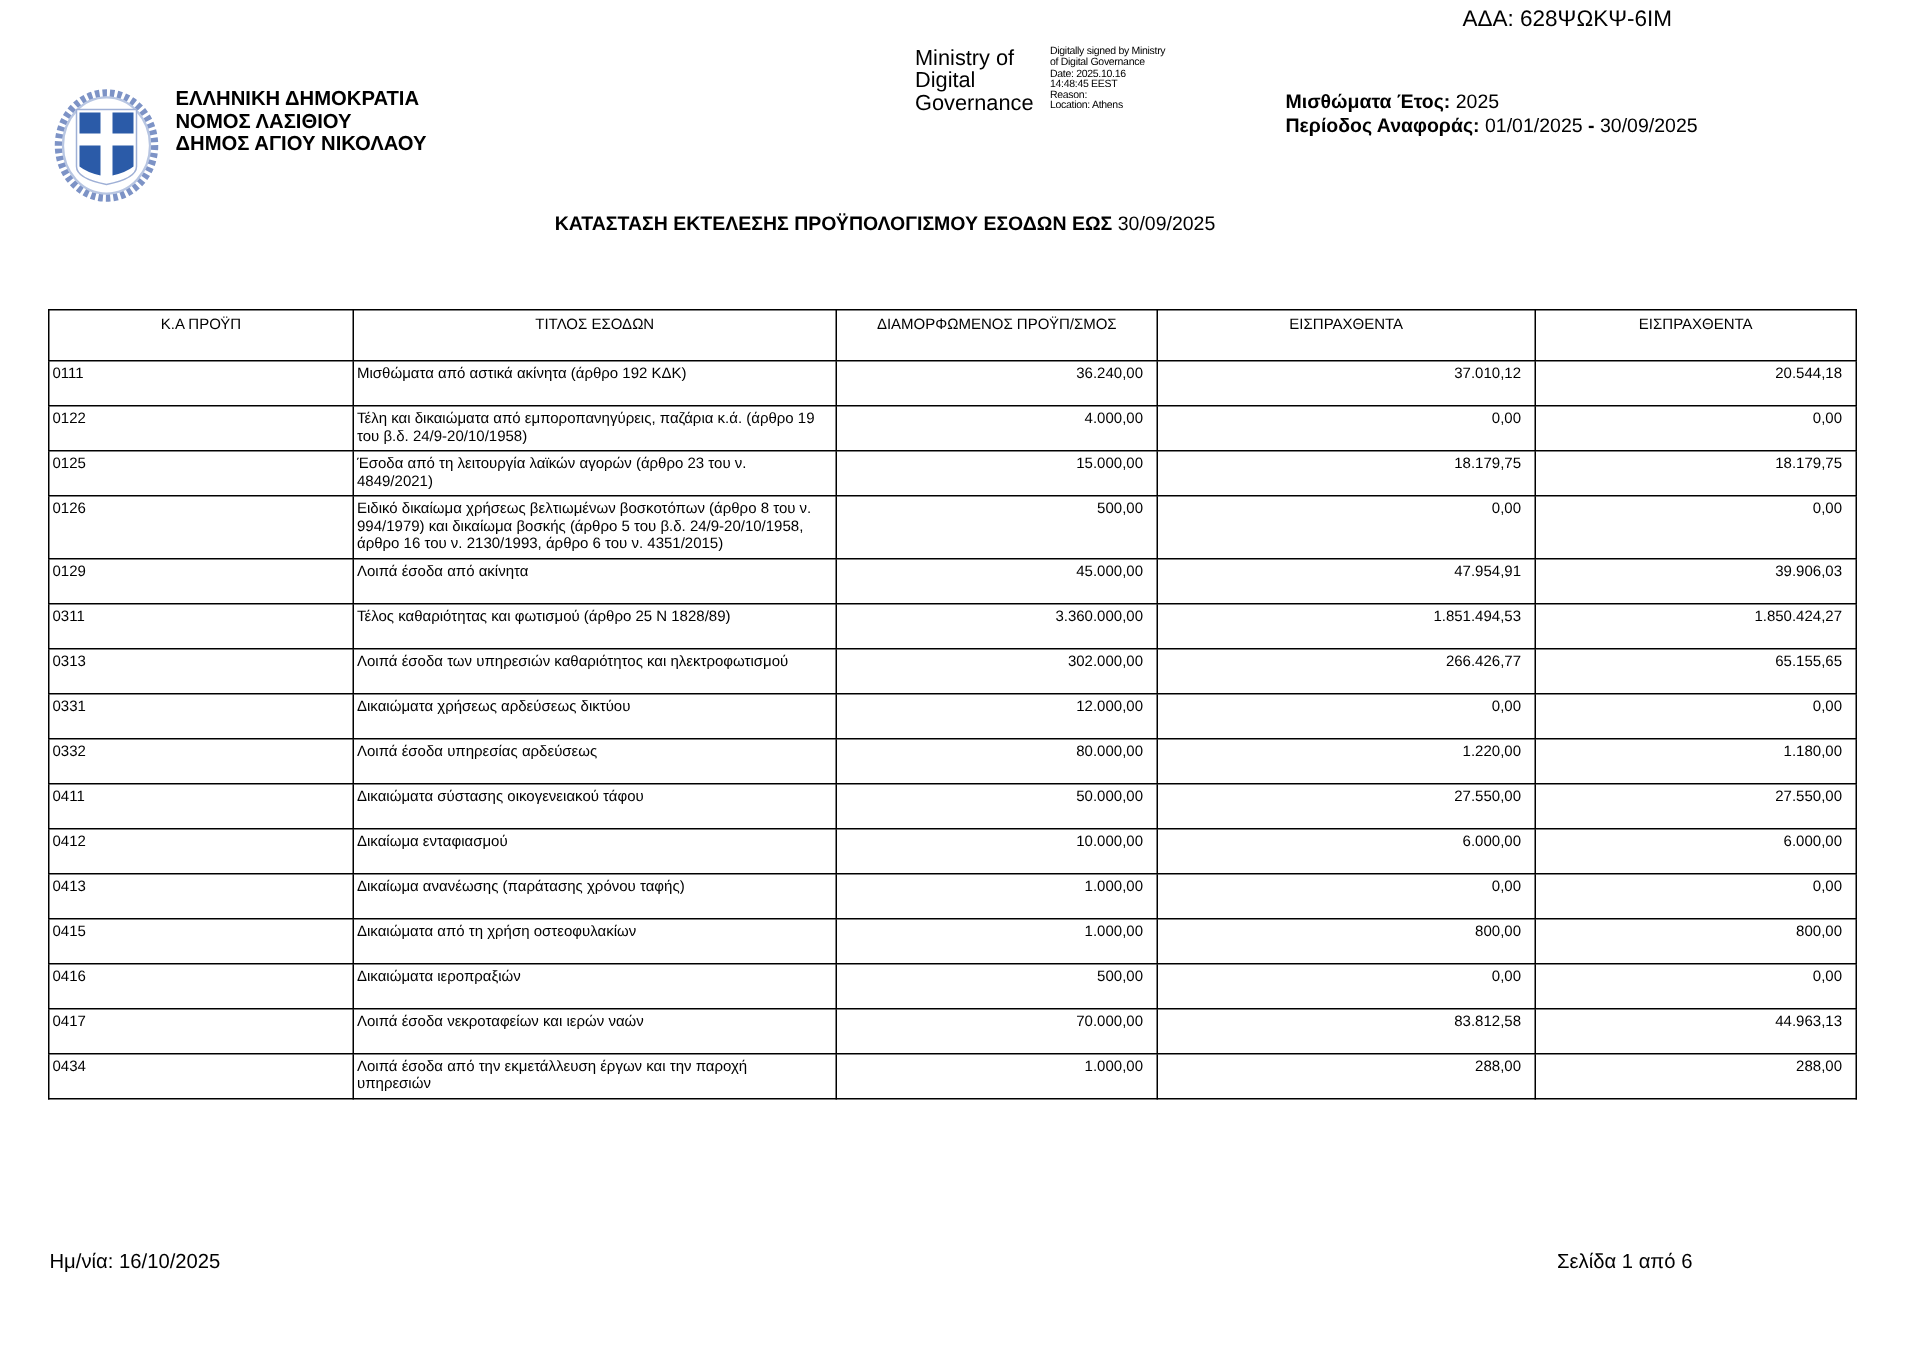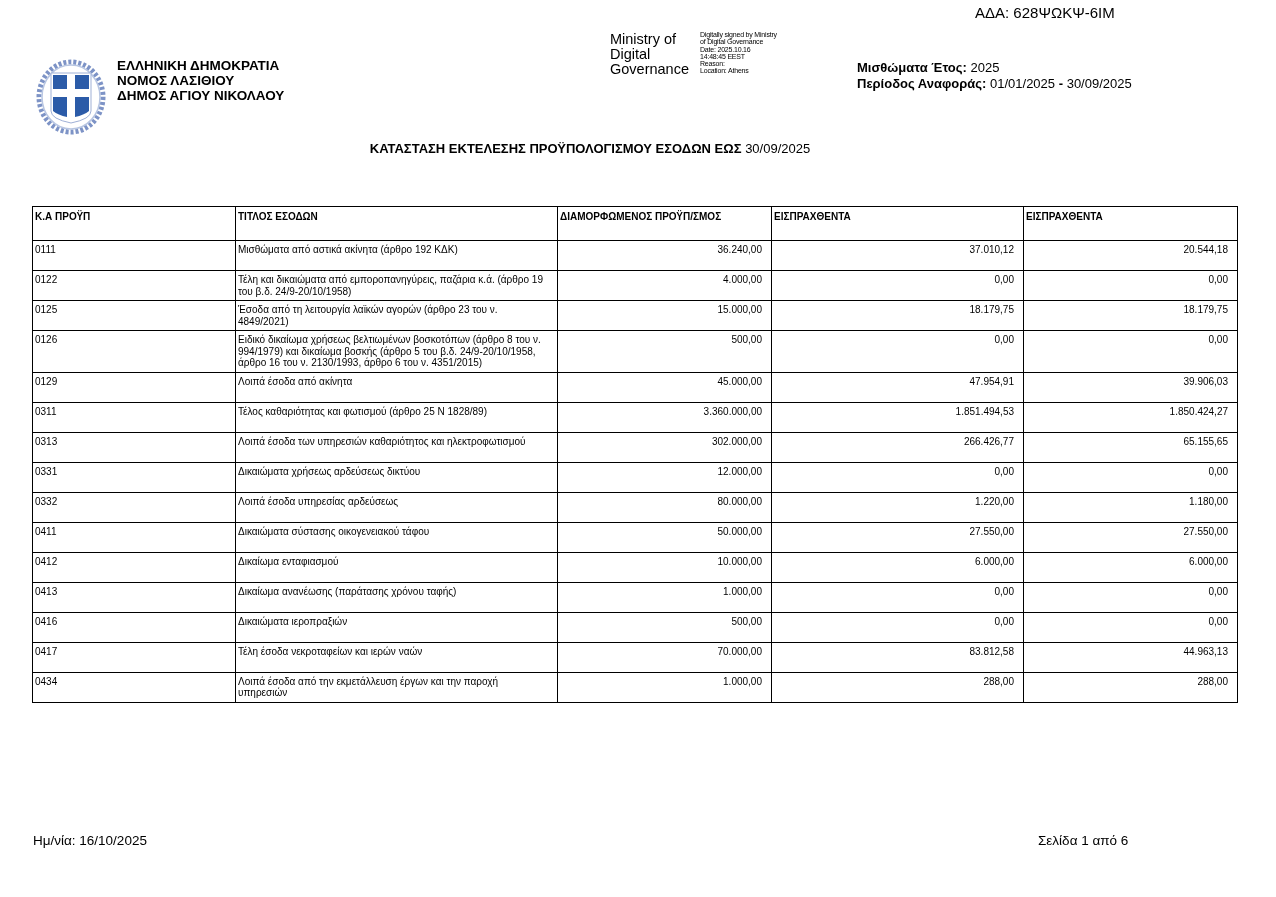--- a/index.html
+++ b/index.html
@@ -11,21 +11,21 @@
   .ministry { left: 610px; top: 32px; font-size: 14.5px; line-height: 15px; }
   .signature { left: 700px; top: 31px; font-size: 7px; line-height: 7.3px; letter-spacing: -0.2px; }
   .ada { left: 975px; top: 4px; font-size: 15px; }
   .fiscal { left: 857px; top: 60px; font-size: 13px; line-height: 16px; }
   .fiscal b { font-weight: bold; }
   .title { left: 0; width: 1180px; top: 141px; text-align: center; font-size: 13px; }
   .title b { font-weight: bold; }
   table.budget { position: absolute; left: 32px; top: 206px; width: 1205px;
                  border-collapse: collapse; font-size: 10px; table-layout: fixed; }
   table.budget th, table.budget td { border: 1px solid #000; vertical-align: top; }
-  table.budget th { font-weight: bold; height: 29px; padding: 4px 2px 0 2px; text-align: left; font-size: 10px; margin-left: 40px; }
+  table.budget th { font-weight: normal; height: 29px; padding: 4px 2px 0 2px; text-align: center; font-size: 10px; margin-left: 40px; }
   table.budget td { padding: 3px 9px 3px 2px; line-height: 11.5px; }
   table.budget td.num { text-align: right; }
   table.budget tbody tr { height: 30px; }
   table.budget tbody tr:last-child td { border-bottom: 1.5px solid #000; }
   col.c1 { width: 203px; } col.c2 { width: 322px; } col.c3 { width: 214px; }
   col.c4 { width: 252px; } col.c5 { width: 214px; }
   .footer-date { left: 33px; top: 833px; font-size: 13.5px; }
   .footer-page { left: 1038px; top: 833px; font-size: 13.5px; }
 </style>
 </head>
@@ -180,29 +180,36 @@
         <td class="num">6.000,00</td>
       </tr>
       <tr>
         <td>0413</td>
         <td>Δικαίωμα ανανέωσης (παράτασης χρόνου ταφής)</td>
         <td class="num">1.000,00</td>
         <td class="num">0,00</td>
         <td class="num">0,00</td>
       </tr>
       <tr>
+        <td>0415</td>
+        <td>Δικαιώματα από τη χρήση οστεοφυλακίων</td>
+        <td class="num">1.000,00</td>
+        <td class="num">800,00</td>
+        <td class="num">800,00</td>
+      </tr>
+      <tr>
         <td>0416</td>
         <td>Δικαιώματα ιεροπραξιών</td>
         <td class="num">500,00</td>
         <td class="num">0,00</td>
         <td class="num">0,00</td>
       </tr>
       <tr>
         <td>0417</td>
-        <td>Τέλη έσοδα νεκροταφείων και ιερών ναών</td>
+        <td>Λοιπά έσοδα νεκροταφείων και ιερών ναών</td>
         <td class="num">70.000,00</td>
         <td class="num">83.812,58</td>
         <td class="num">44.963,13</td>
       </tr>
       <tr>
         <td>0434</td>
         <td>Λοιπά έσοδα από την εκμετάλλευση έργων και την παροχή υπηρεσιών</td>
         <td class="num">1.000,00</td>
         <td class="num">288,00</td>
         <td class="num">288,00</td>

